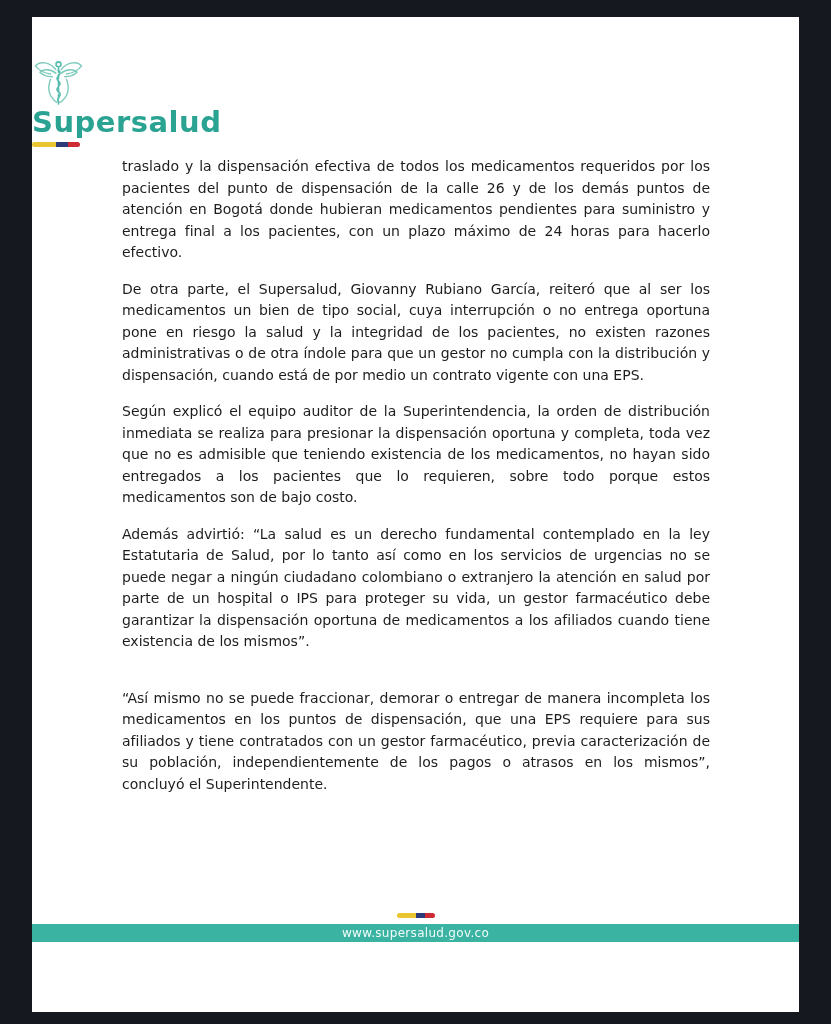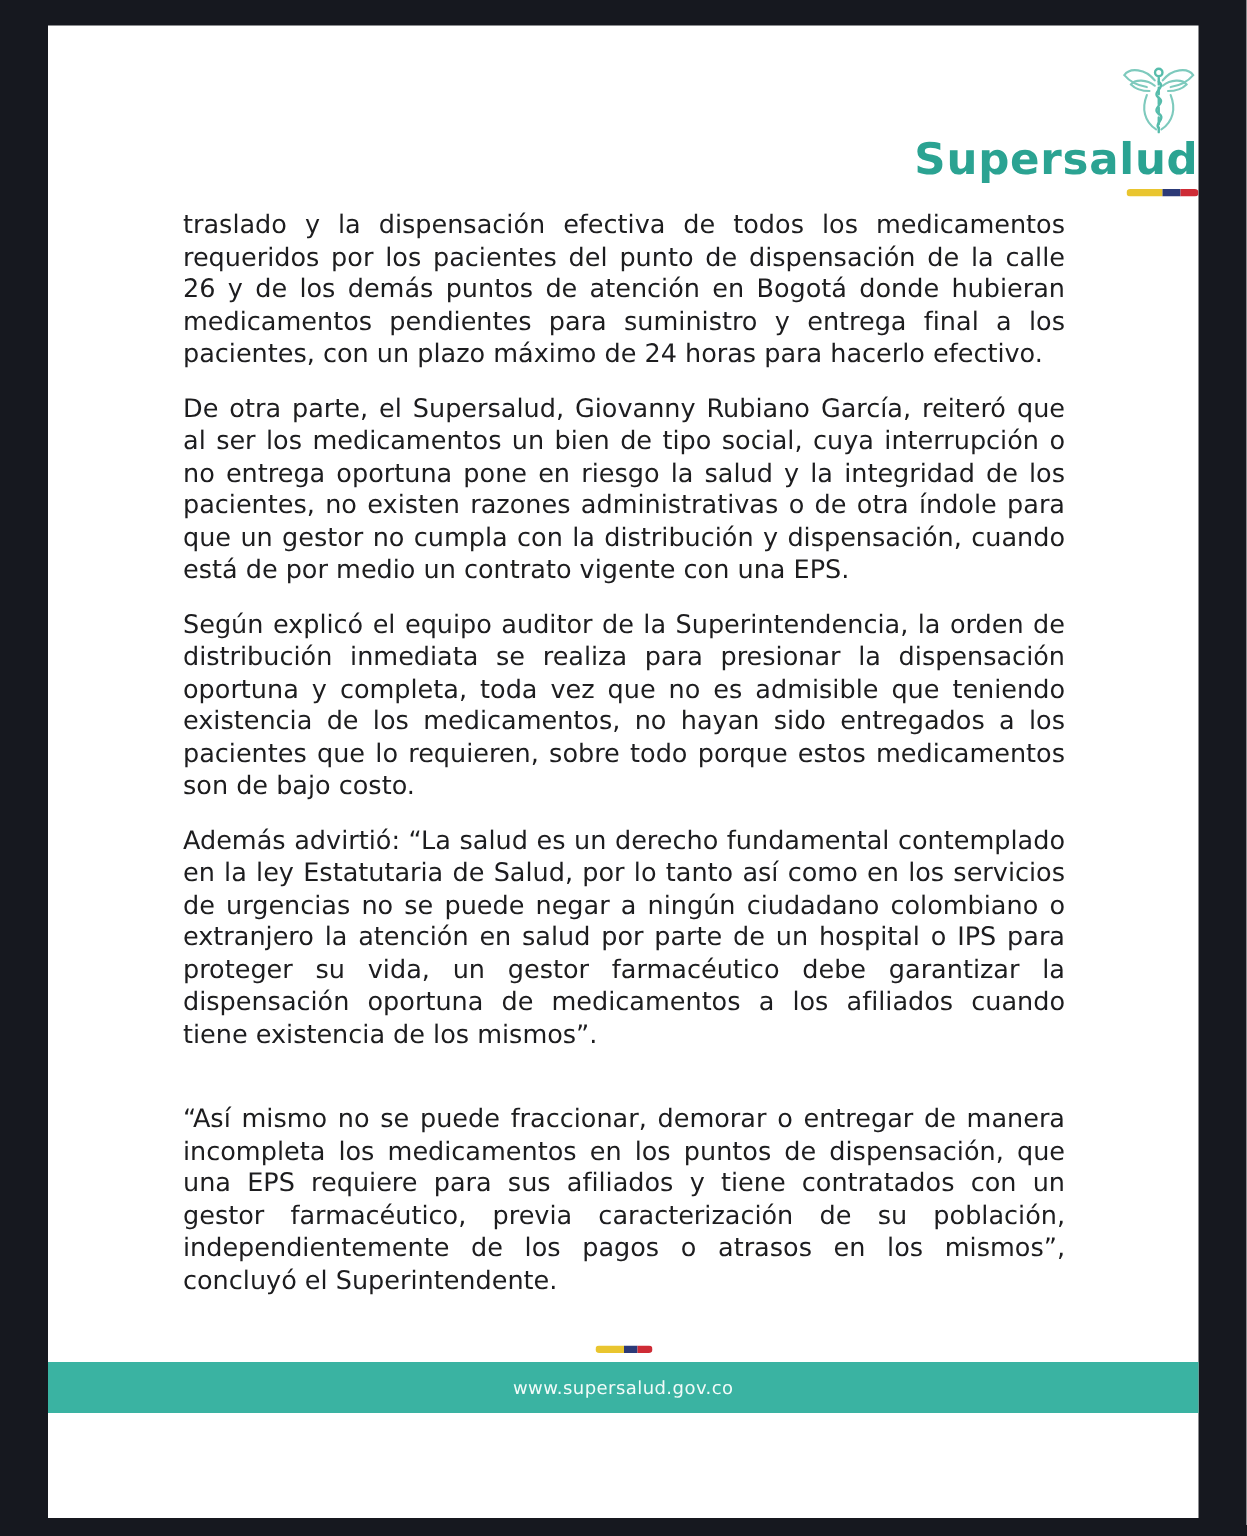--- a/index.html
+++ b/index.html
@@ -22,21 +22,22 @@
   .page{
     position:absolute;
     left:32px; right:32px; top:17px; bottom:12px;
     background:#ffffff;
   }
   
   .logo{
     padding-top:25px;
     display:flex;
     flex-direction:column;
-    align-items:flex-end;
+    align-items:flex-start;
+    margin-top:16px;
   }
   .logo-icon{height:48px;}
   .wordmark{
     color:var(--teal-dark);
     font-weight:bold;
     font-size:29px;
     letter-spacing:0.5px;
     line-height:32px;
   }
   .flagbar{
@@ -46,41 +47,41 @@
     overflow:hidden;
     margin-top:4px;
   }
   .flagbar .y{flex:0 0 50%;background:var(--flag-yellow);}
   .flagbar .b{flex:0 0 25%;background:var(--flag-blue);}
   .flagbar .r{flex:0 0 25%;background:var(--flag-red);}
   
   .content{
     margin:9px 89px 0 90px;
     color:var(--text);
-    font-size:17px;
+    font-size:14px;
     line-height:21.5px;
   }
   .content p{
     text-align:justify;
     margin-bottom:15px;
   }
   .content p.gap-before{margin-top:35px;}
   
   .footer{
     position:absolute;
     left:0;right:0;bottom:70px;
     display:flex;
     flex-direction:column;
     align-items:center;
   }
   .flagbar.small{width:38px;height:5px;margin:0 0 6px 0;}
   .urlbar{
     align-self:stretch;
     background:var(--teal);
-    height:34px;
+    height:18px;
     display:flex;
     align-items:center;
     justify-content:center;
   }
   .urlbar span{
     color:#f2fbf9;
     font-size:12px;
     line-height:18px;
     letter-spacing:0.3px;
   }

